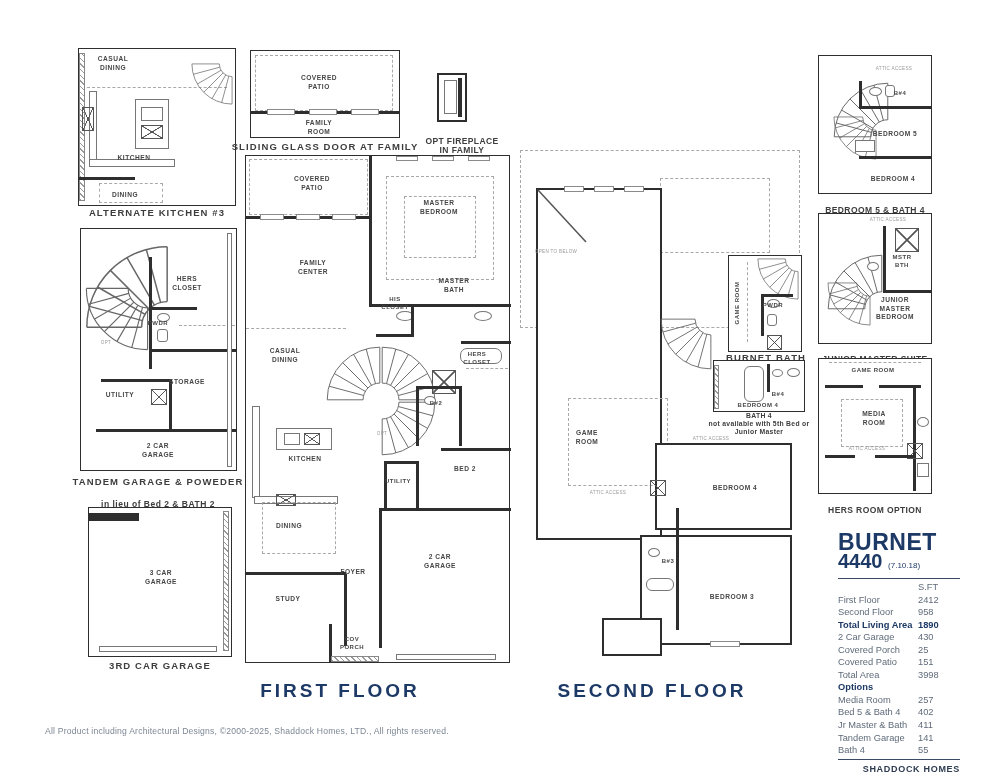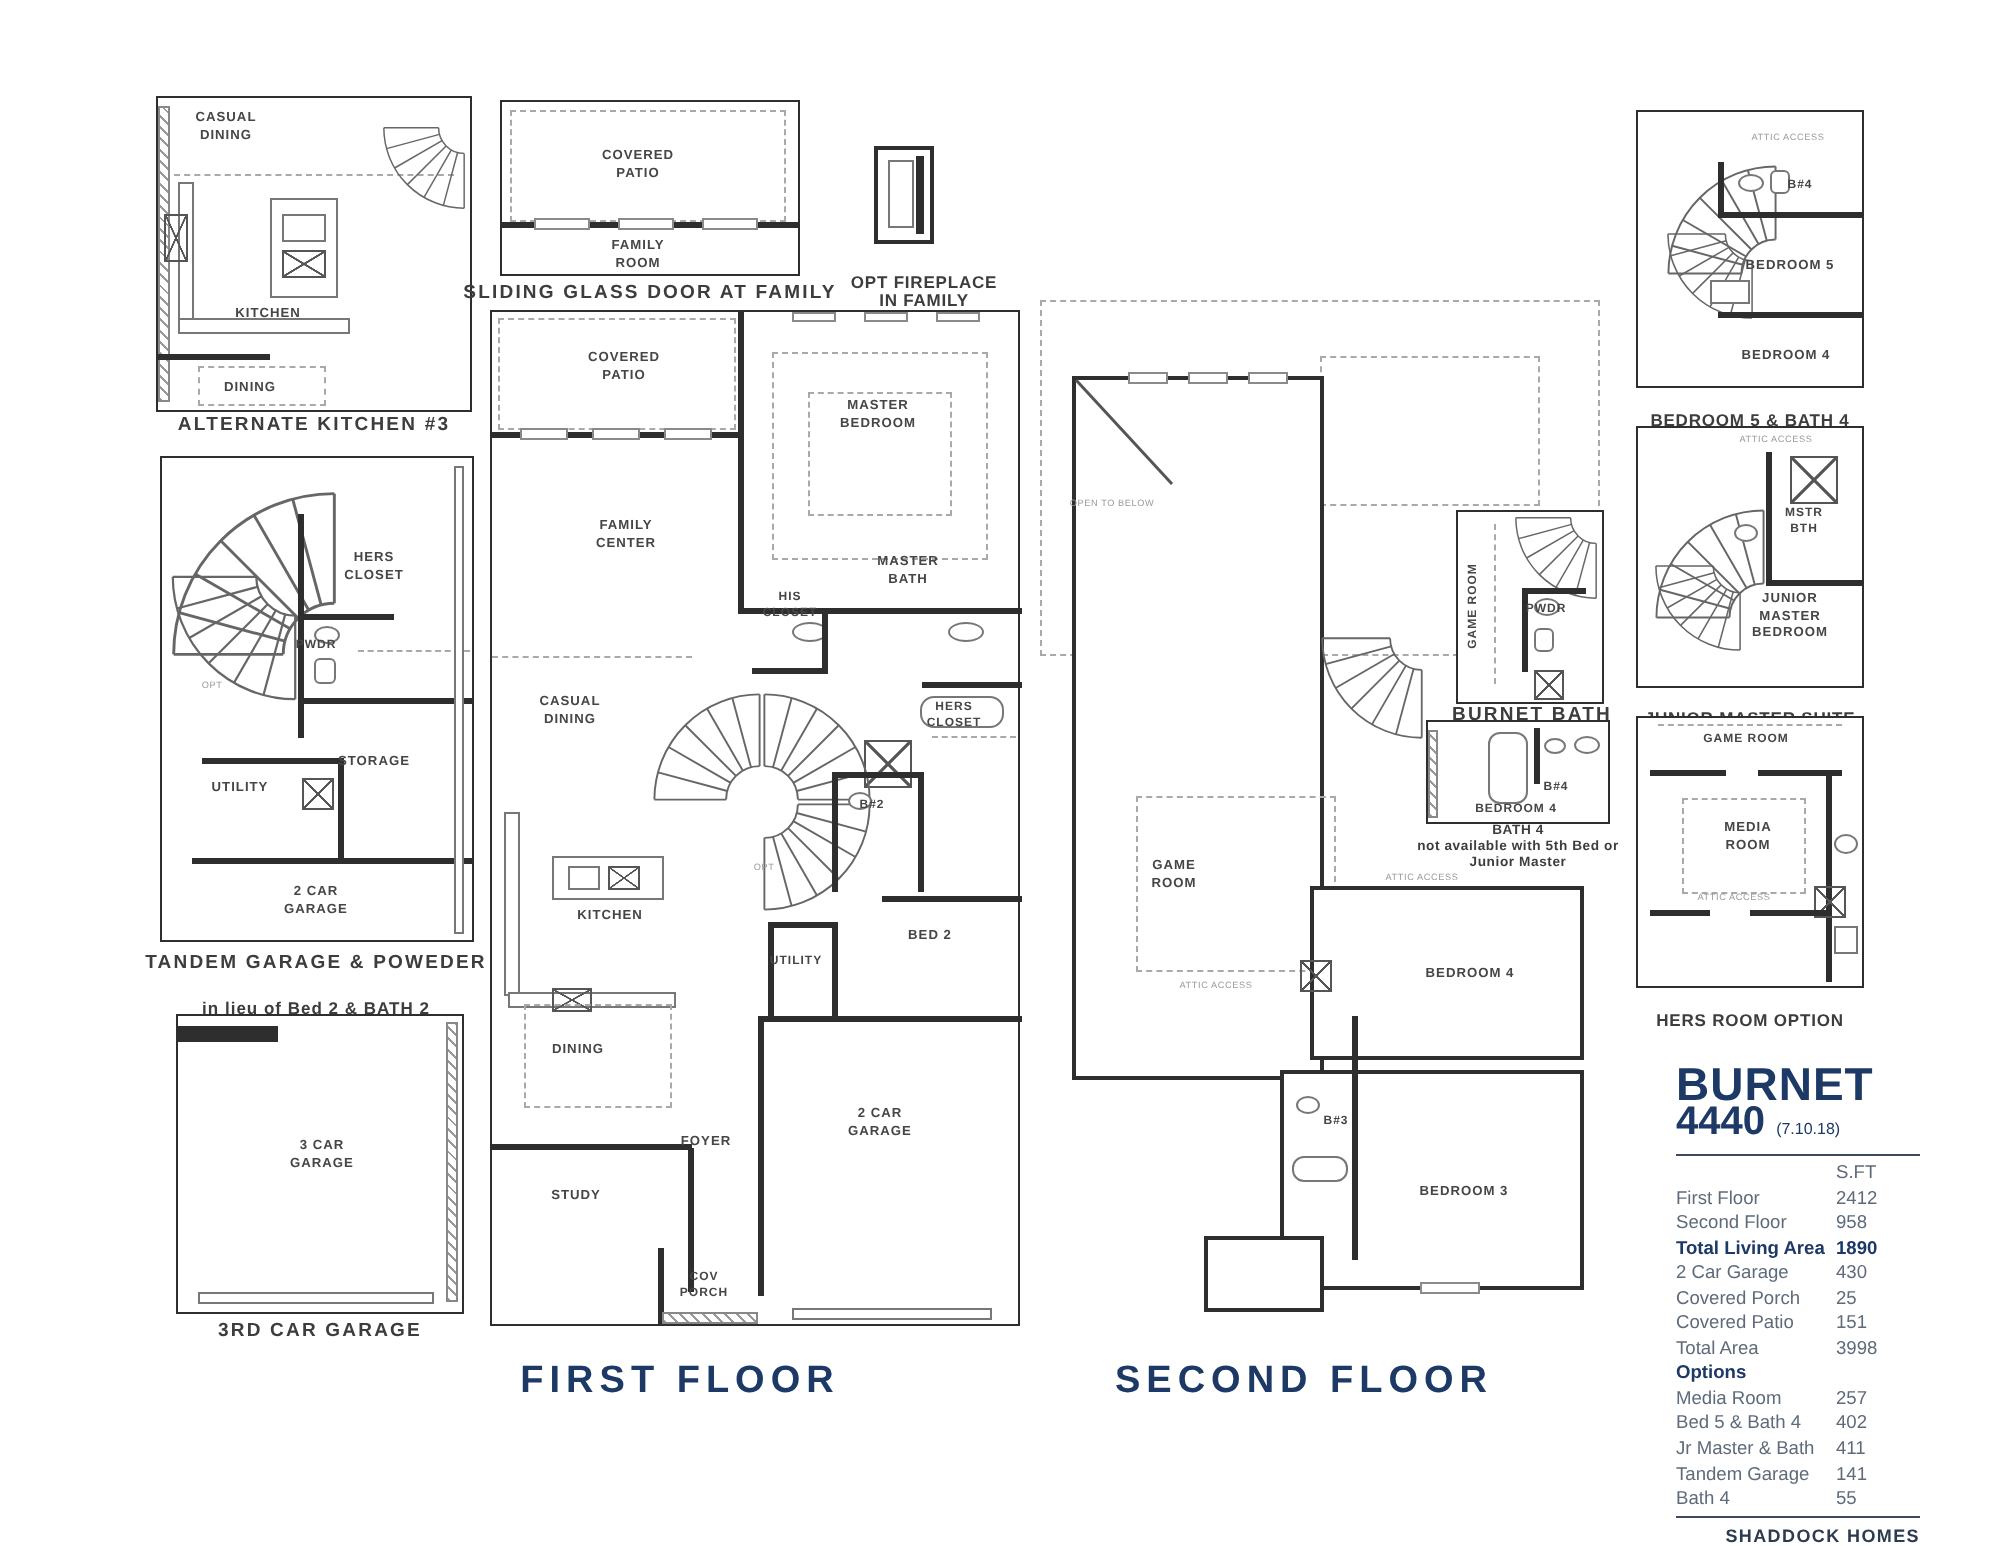--- a/index.html
+++ b/index.html
@@ -381,14 +381,15 @@
       </div>
   <div class="trow">
         <span class="lab">Bath 4</span>
         <span class="val">55</span>
       </div>
   <div class="rule" style="margin-top:2px"></div>
   <div class="brand">SHADDOCK HOMES</div>
   <div class="rule" style="margin-top:1px"></div>
 </div>
 
+<div class="copyright" style="left:45px;top:726px">All Product including Architectural Designs, ©2000-2025, Shaddock Homes, LTD., All rights reserved.</div>
 
 </div>
 
 </body></html>

